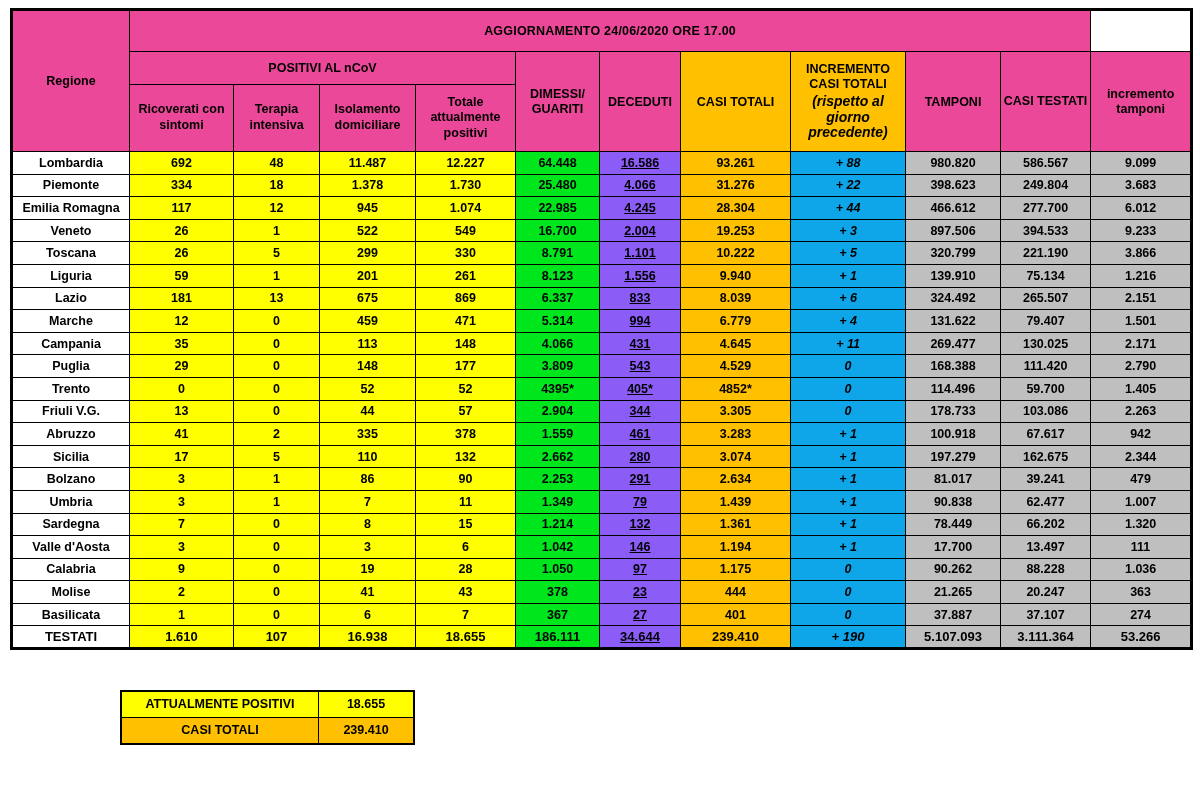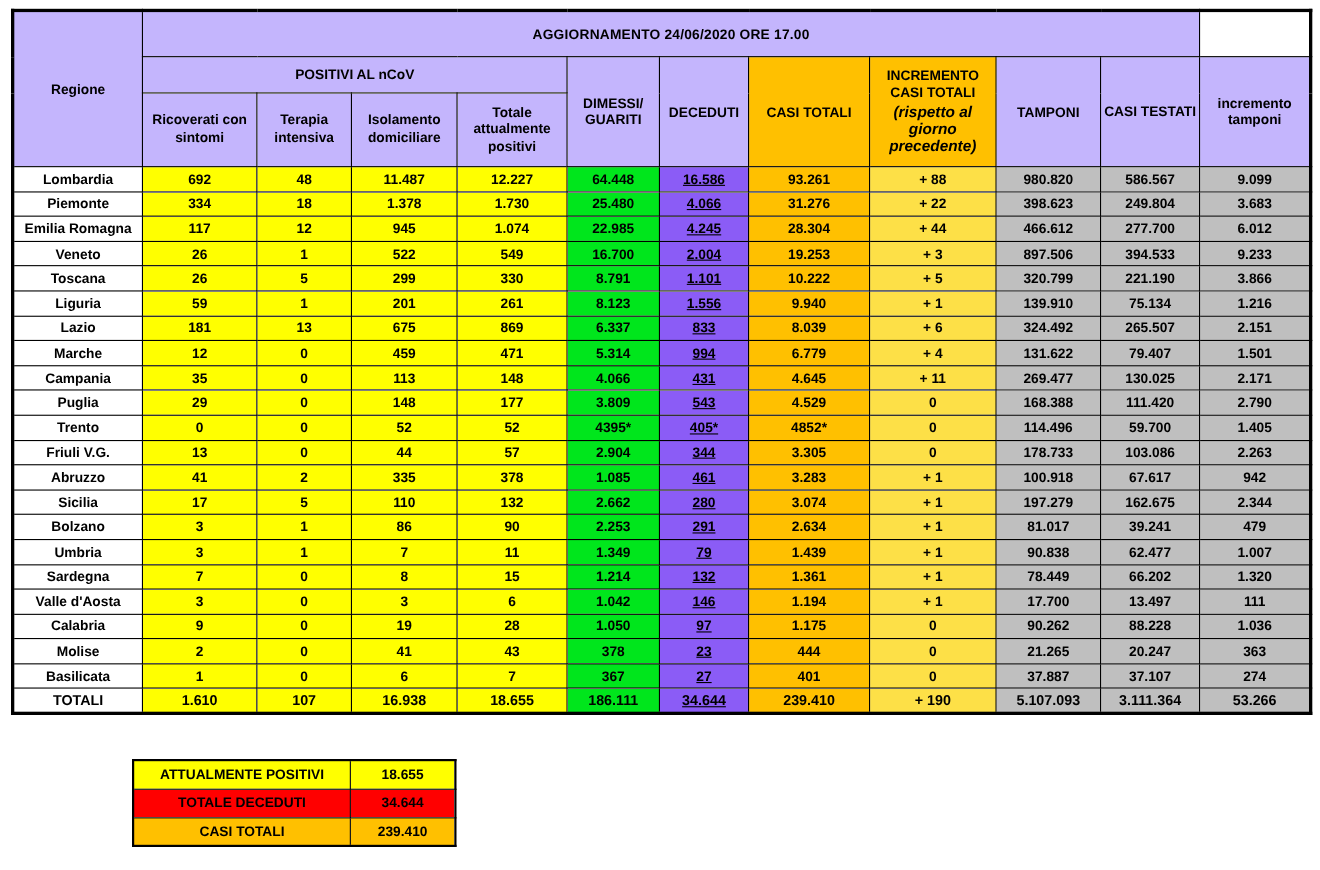--- a/index.html
+++ b/index.html
@@ -17,37 +17,37 @@
   .main-table td,.main-table th{
     border:1.6px solid #000;
     padding:0 2px;
     font-weight:bold;
     text-align:center;
     vertical-align:middle;
     overflow:hidden;
     font-size:12.5px;
     color:#000;
   }
-  .hdr{background:#c4b5fd;}
+  .hdr{background:#ec4899;}
   .title-cell{font-size:15px;letter-spacing:.2px;height:40px;}
   .group-row th{height:32px;}
   .sub-row th{height:66px;font-size:12.5px;line-height:1.25;}
   .regione-cell{font-size:13px;}
   .notch{background:transparent;border:none;}
   .hdr-orange{background:#ffc000;color:#7f2b00;}
   .hdr-note{display:block;font-size:14px;font-style:italic;font-weight:bold;line-height:1.1;margin-top:2px;}
   .two-line{line-height:1.2;}
   
   .main-table tbody tr{height:22.6px;}
   .c-region{background:#ffffff;font-size:12.5px;}
   .c-yellow{background:#ffff00;}
   .c-green{background:#00e61c;color:#1d5c1d;}
   .c-red{background:#8b5cf6;color:#a61c00;text-decoration:underline;}
   .c-orange{background:#ffc000;}
-  .c-incr{background:#fde047;color:#843c0c;}
+  .c-incr{background:#0ea5e9;color:#843c0c;font-style:italic;}
   .c-gray{background:#bfbfbf;}
   .total-row td{font-size:13px;}
   
   .summary-table{
     position:absolute;left:120px;top:690px;
     border-collapse:collapse;table-layout:fixed;
     border:2.5px solid #000;
   }
   .summary-table td{
     border:1.6px solid #000;height:22.8px;
@@ -273,21 +273,21 @@
         <td class="c-gray">178.733</td>
         <td class="c-gray">103.086</td>
         <td class="c-gray">2.263</td>
       </tr>
       <tr>
         <td class="c-region">Abruzzo</td>
         <td class="c-yellow">41</td>
         <td class="c-yellow">2</td>
         <td class="c-yellow">335</td>
         <td class="c-yellow">378</td>
-        <td class="c-green">1.085</td>
+        <td class="c-green">1.559</td>
         <td class="c-red">461</td>
         <td class="c-orange">3.283</td>
         <td class="c-incr">+ 1</td>
         <td class="c-gray">100.918</td>
         <td class="c-gray">67.617</td>
         <td class="c-gray">942</td>
       </tr>
       <tr>
         <td class="c-region">Sicilia</td>
         <td class="c-yellow">17</td>
@@ -394,21 +394,21 @@
         <td class="c-yellow">7</td>
         <td class="c-green">367</td>
         <td class="c-red">27</td>
         <td class="c-orange">401</td>
         <td class="c-incr">0</td>
         <td class="c-gray">37.887</td>
         <td class="c-gray">37.107</td>
         <td class="c-gray">274</td>
       </tr>
       <tr class="total-row">
-        <td class="c-region">TOTALI</td>
+        <td class="c-region">TESTATI</td>
         <td class="c-yellow">1.610</td>
         <td class="c-yellow">107</td>
         <td class="c-yellow">16.938</td>
         <td class="c-yellow">18.655</td>
         <td class="c-green">186.111</td>
         <td class="c-red">34.644</td>
         <td class="c-orange">239.410</td>
         <td class="c-incr">+ 190</td>
         <td class="c-gray">5.107.093</td>
         <td class="c-gray">3.111.364</td>
@@ -417,21 +417,17 @@
     </tbody>
 </table>
 
 <table class="summary-table">
   <tbody>
       <tr>
         <td class="s-label s-yellow">ATTUALMENTE POSITIVI</td>
         <td class="s-value s-yellow">18.655</td>
       </tr>
       <tr>
-        <td class="s-label s-red">TOTALE DECEDUTI</td>
-        <td class="s-value s-red">34.644</td>
-      </tr>
-      <tr>
         <td class="s-label s-orange">CASI TOTALI</td>
         <td class="s-value s-orange">239.410</td>
       </tr>
     </tbody>
 </table>
 
 </body></html>

